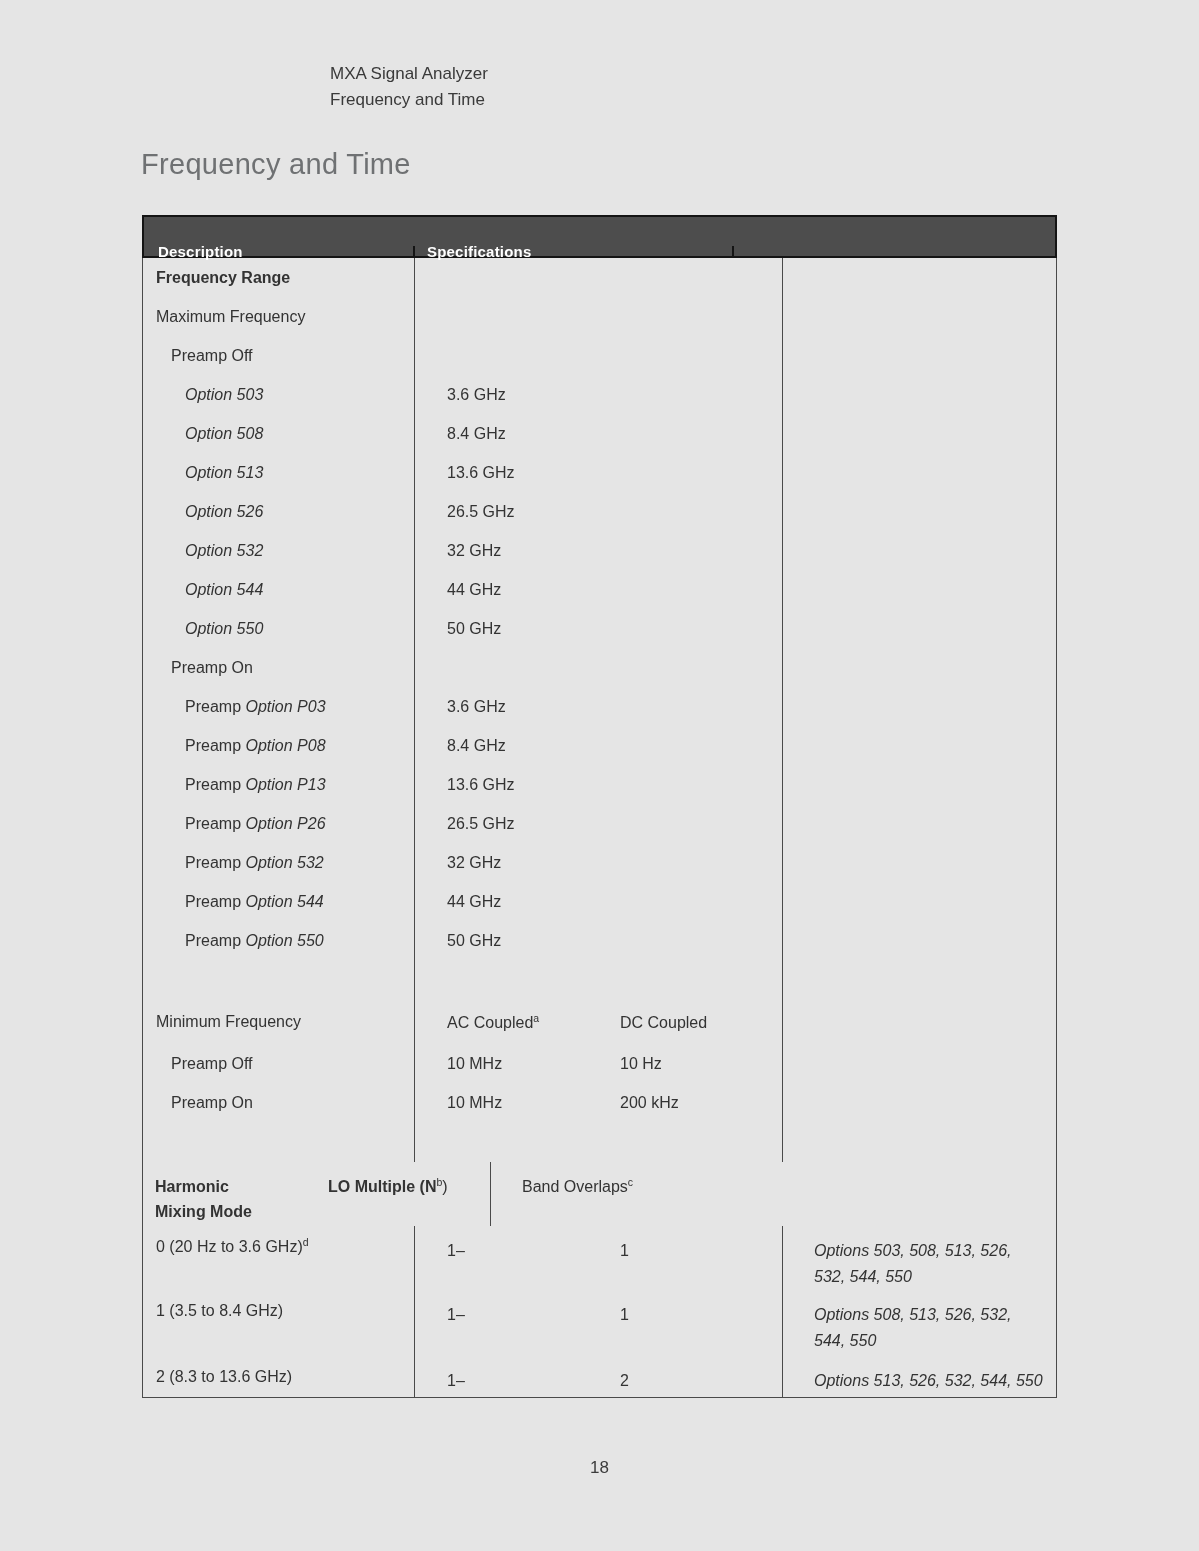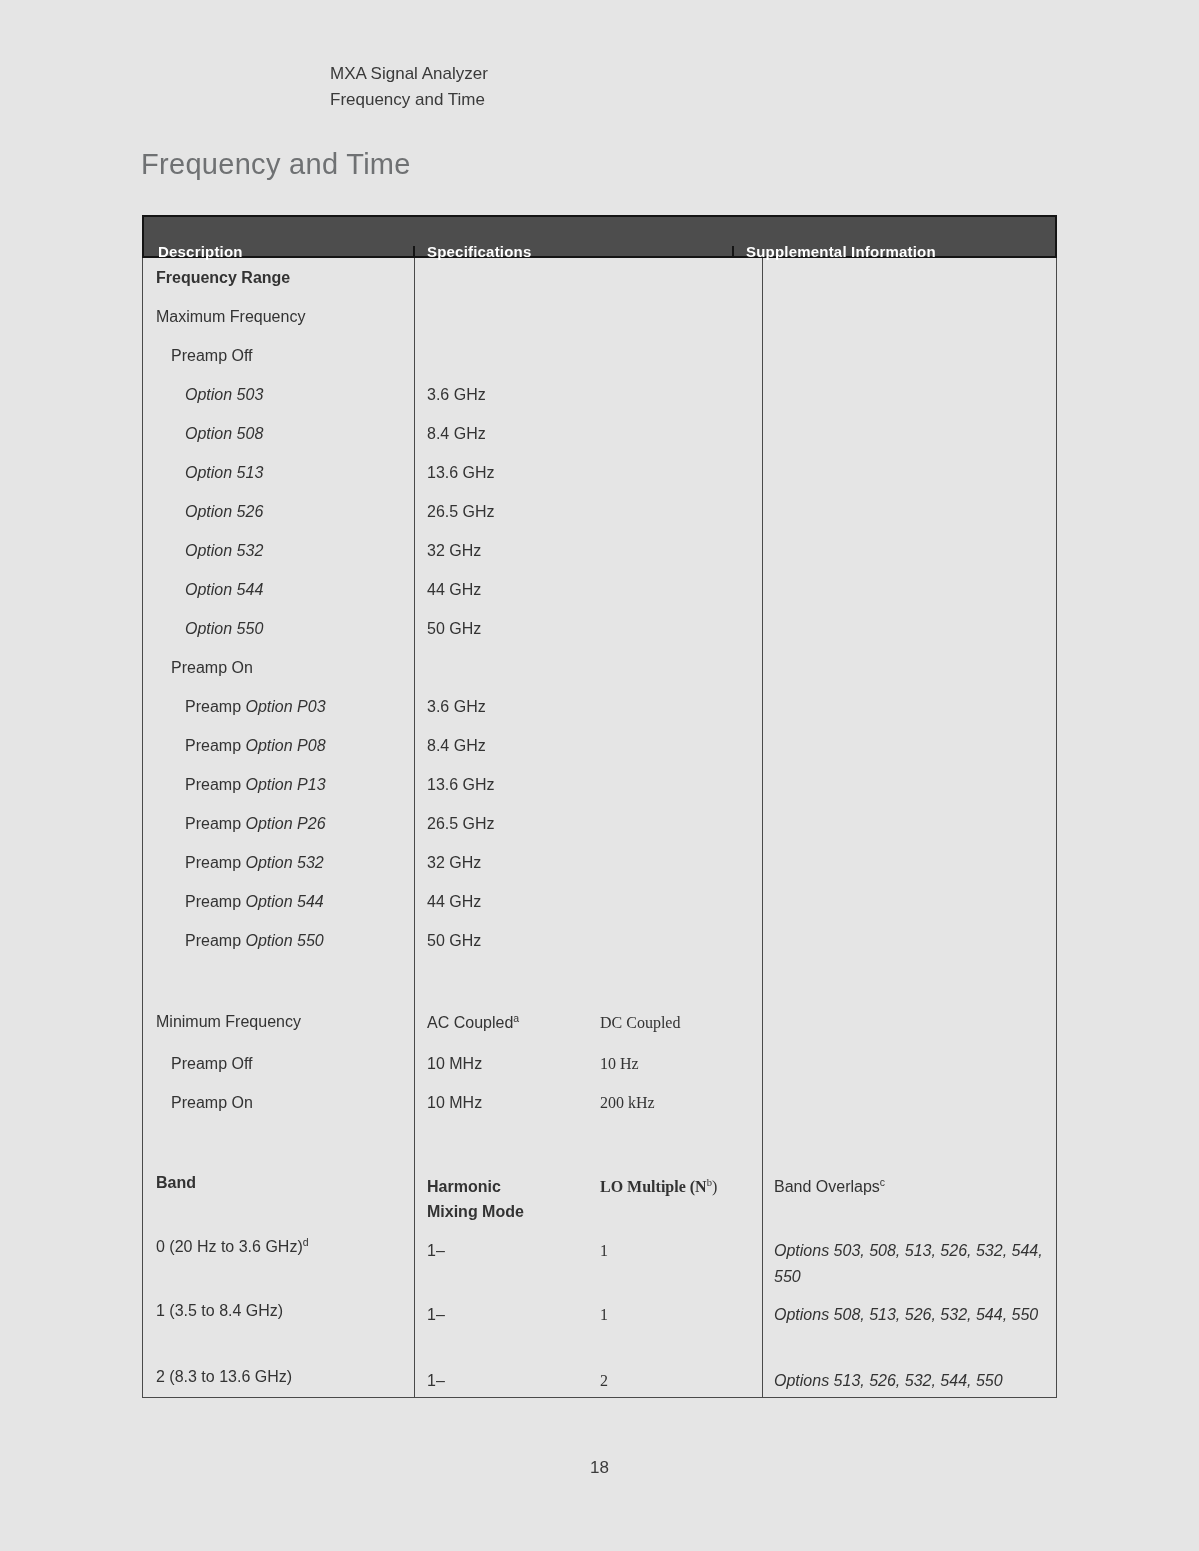--- a/index.html
+++ b/index.html
@@ -31,29 +31,29 @@
   }
   .t-header .th-desc{width:271px;padding-left:14px;border-right:2px solid #141414;}
   .t-header .th-spec{width:319px;padding-left:12px;border-right:2px solid #141414;}
   .t-header .th-supp{flex:1;padding-left:12px;}
 
   .t-body{
     box-sizing:border-box;
     border-left:1px solid #4a4a4a;border-right:1px solid #4a4a4a;border-bottom:1px solid #4a4a4a;
     color:#333333;font-size:16px;
   }
-  .t-row{display:flex;min-height:39px;}
+  .t-row{display:flex;min-height:39px;gap:20px;}
   .t-row .cell{box-sizing:border-box;display:flex;align-items:center;}
   .t-row.top .cell{align-items:flex-start;padding-top:12px;}
   .c-desc{width:272px;border-right:1px solid #4a4a4a;padding-left:13px;}
   .c-spec{width:348px;border-right:1px solid #4a4a4a;padding-left:12px;}
   .c-supp{flex:1;padding-left:11px;padding-right:12px;}
   .ct{display:block;}
   .c-spec .s1{width:173px;white-space:pre-line;line-height:25px;}
-  .c-spec .s2{flex:1;line-height:25px;font-family:Liberation Serif, serif;}
+  .c-spec .s2{flex:1;line-height:25px;}
   .c-supp .ct{line-height:26px;}
   em{}
   .b{font-weight:bold;}
   sup{font-size:10.5px;vertical-align:super;line-height:0;}
 
   .page-number{
     position:absolute;left:0;right:0;top:1458px;text-align:center;
     font-size:17px;color:#3c3c3c;
   }
 </style>
@@ -66,21 +66,20 @@
     <div>MXA Signal Analyzer</div>
     <div>Frequency and Time</div>
   </div>
 
   <h1 class="doc-title">Frequency and Time</h1>
 
   <div class="spec-table">
     <div class="t-header">
       <div class="th th-desc">Description</div>
       <div class="th th-spec">Specifications</div>
-      <div class="th th-supp">Supplemental Information</div>
     </div>
     <div class="t-body" id="table-body">
         <div class="t-row">
           <div class="cell c-desc">
             <div class="ct"><span class="b">Frequency Range</span></div>
           </div>
           <div class="cell c-spec">
             <div class="ct s1"></div>
             <div class="ct s2"></div>
           </div>
@@ -346,23 +345,20 @@
           </div>
           <div class="cell c-spec">
             <div class="ct s1"></div>
             <div class="ct s2"></div>
           </div>
           <div class="cell c-supp">
             <div class="ct"></div>
           </div>
         </div>
         <div class="t-row top" style="min-height: 64px;">
-          <div class="cell c-desc">
-            <div class="ct"><span class="b">Band</span></div>
-          </div>
           <div class="cell c-spec">
             <div class="ct s1"><span class="b">Harmonic
 Mixing Mode</span></div>
             <div class="ct s2"><span class="b">LO Multiple (N</span><sup>b</sup><span>)</span></div>
           </div>
           <div class="cell c-supp">
             <div class="ct"><span>Band Overlaps</span><sup>c</sup></div>
           </div>
         </div>
         <div class="t-row top" style="min-height: 60px;">

